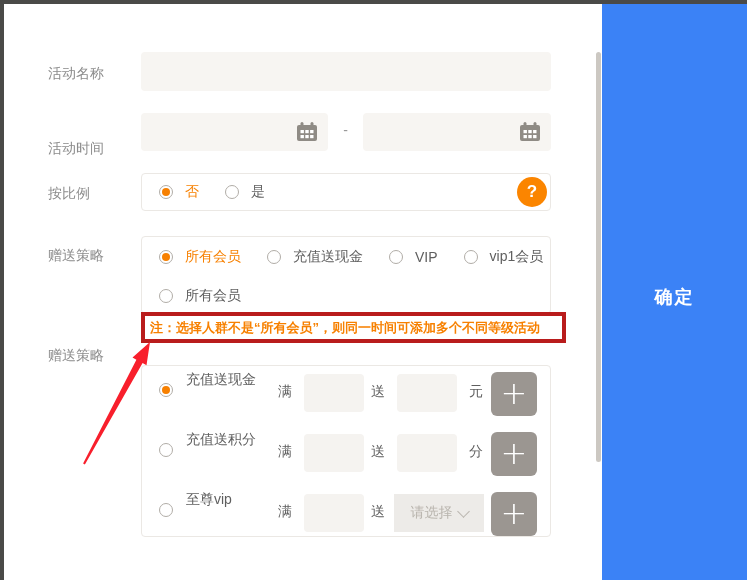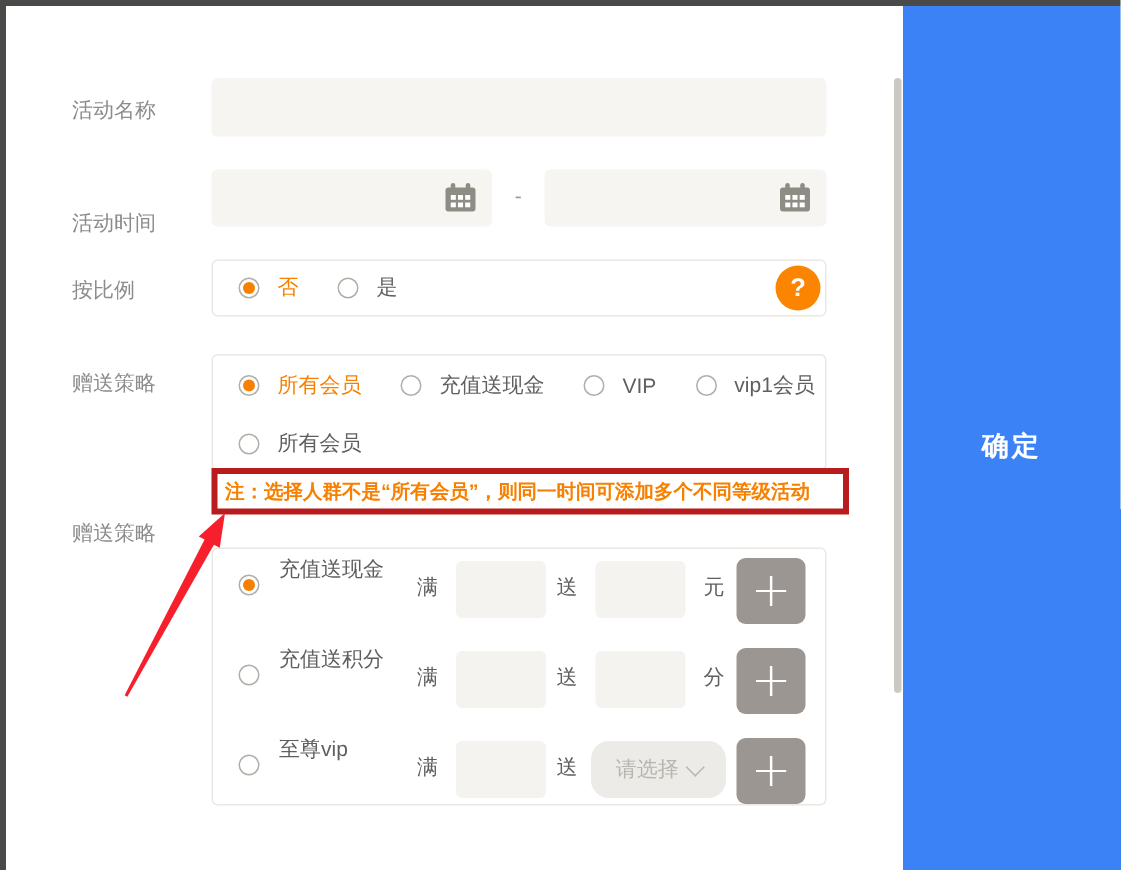--- a/index.html
+++ b/index.html
@@ -56,21 +56,21 @@
   .srow .radio{position:absolute;left:17px;top:16px;cursor:pointer;}
   .srow .opt-text{position:absolute;left:44px;top:4px;}
   .mini-label{position:absolute;top:16px;font-size:14px;color:#5f5f5f;white-space:nowrap;}
   .l-man{left:136px;}
   .l-song{left:229px;}
   .l-unit{left:327px;}
   .mini-input{position:absolute;top:7px;width:60px;height:38px;background:#f5f3f0;border:none;border-radius:4px;
     box-sizing:border-box;outline:none;padding:0 8px;font-size:14px;color:#555;}
   .i1{left:162px;}
   .i2{left:255px;}
-  .mini-select{position:absolute;left:252px;top:7px;width:90px;height:38px;background:#edebe8;border-radius:12px;
+  .mini-select{position:absolute;left:252px;top:7px;width:90px;height:38px;background:#edebe8;border-radius:0;
     display:flex;align-items:center;justify-content:center;gap:6px;font-size:14px;color:#b9b5ae;cursor:pointer;}
   .chev{width:8px;height:8px;border-right:1.5px solid #b9b5ae;border-bottom:1.5px solid #b9b5ae;
     transform:rotate(45deg);margin-top:-4px;}
   .plus-btn{position:absolute;left:349px;top:5px;width:46px;height:44px;background:#9b9691;border:none;border-radius:6px;
     color:#fff;cursor:pointer;display:flex;align-items:center;justify-content:center;
     font-size:32px;font-weight:200;line-height:1;padding:0 0 3px 0;font-family:"DejaVu Sans",sans-serif;}
 
   .arrow-overlay{position:absolute;left:0;top:0;width:747px;height:580px;pointer-events:none;z-index:9;}
 </style>
 </head>

